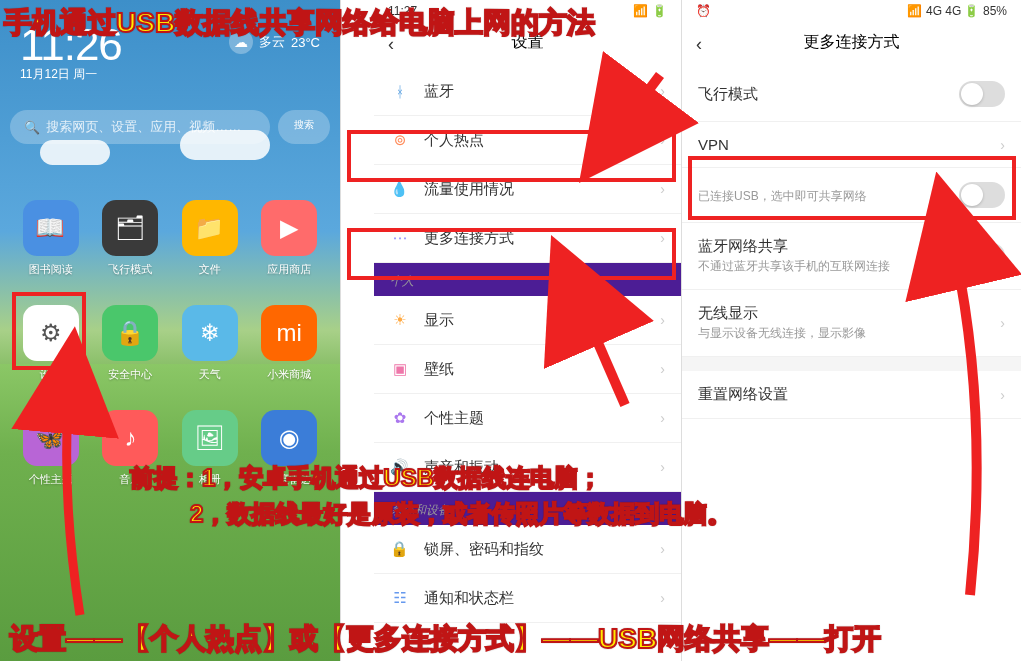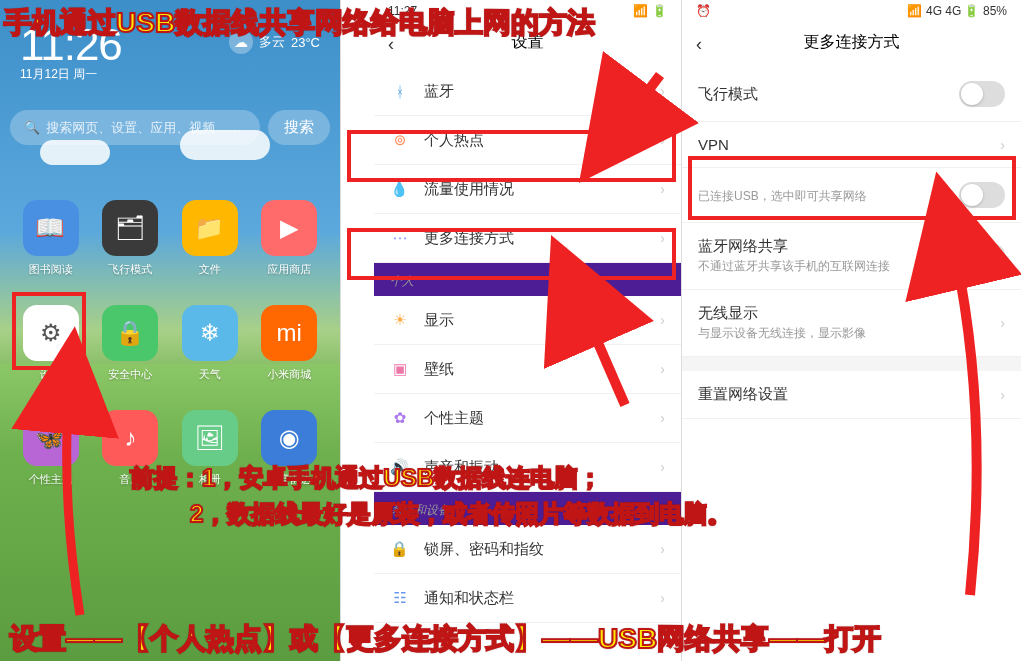--- a/index.html
+++ b/index.html
@@ -21,21 +21,21 @@
 .grass { position: absolute; bottom: 0; left: 0; width: 100%; height: 45%; background: linear-gradient(to bottom, #8bc766 0%, #6fb04e 30%, #5a9c3f 100%); }
 
 .status-time { position: absolute; top: 20px; left: 10px; color: #fff; margin-left: 10px; }
 .status-time .big { font-size: 44px; font-weight: 200; letter-spacing: -1px; }
 .status-time .date { font-size: 12px; margin-top: -4px; }
 .weather { position: absolute; top: 30px; right: 20px; color: #fff; font-size: 13px; display: flex; align-items: center; gap: 6px; }
 .weather-icon { width: 24px; height: 24px; border-radius: 50%; background: rgba(255,255,255,0.3); display: flex; align-items: center; justify-content: center; font-size: 14px; }
 
 .search-row { position: absolute; top: 110px; left: 10px; right: 10px; display: flex; gap: 8px; }
 .search-box { flex: 1; background: rgba(255,255,255,0.25); border-radius: 20px; padding: 8px 14px; color: rgba(255,255,255,0.8); font-size: 13px; display: flex; align-items: center; gap: 6px; }
-.search-btn { background: rgba(255,255,255,0.25); border-radius: 20px; padding: 8px 16px; color: #fff; font-size: 15px; text-align: center; }
+.search-btn { background: rgba(255,255,255,0.25); border-radius: 20px; padding: 8px 16px; color: #fff; font-size: 10px; text-align: center; }
 
 .app-grid { position: absolute; top: 200px; left: 0; right: 0; padding: 0 18px; display: grid; grid-template-columns: repeat(4, 1fr); gap: 28px 14px; }
 .app { display: flex; flex-direction: column; align-items: center; gap: 6px; }
 .app-icon { width: 56px; height: 56px; border-radius: 14px; display: flex; align-items: center; justify-content: center; font-size: 24px; color: #fff; }
 .app-label { font-size: 11px; color: #fff; text-shadow: 0 1px 2px rgba(0,0,0,0.3); }
 
 .ic-read { background: #4a90e2; }
 .ic-tools { background: #3a3a3a; }
 .ic-files { background: #ffb700; }
 .ic-store { background: #ff6b6b; }

